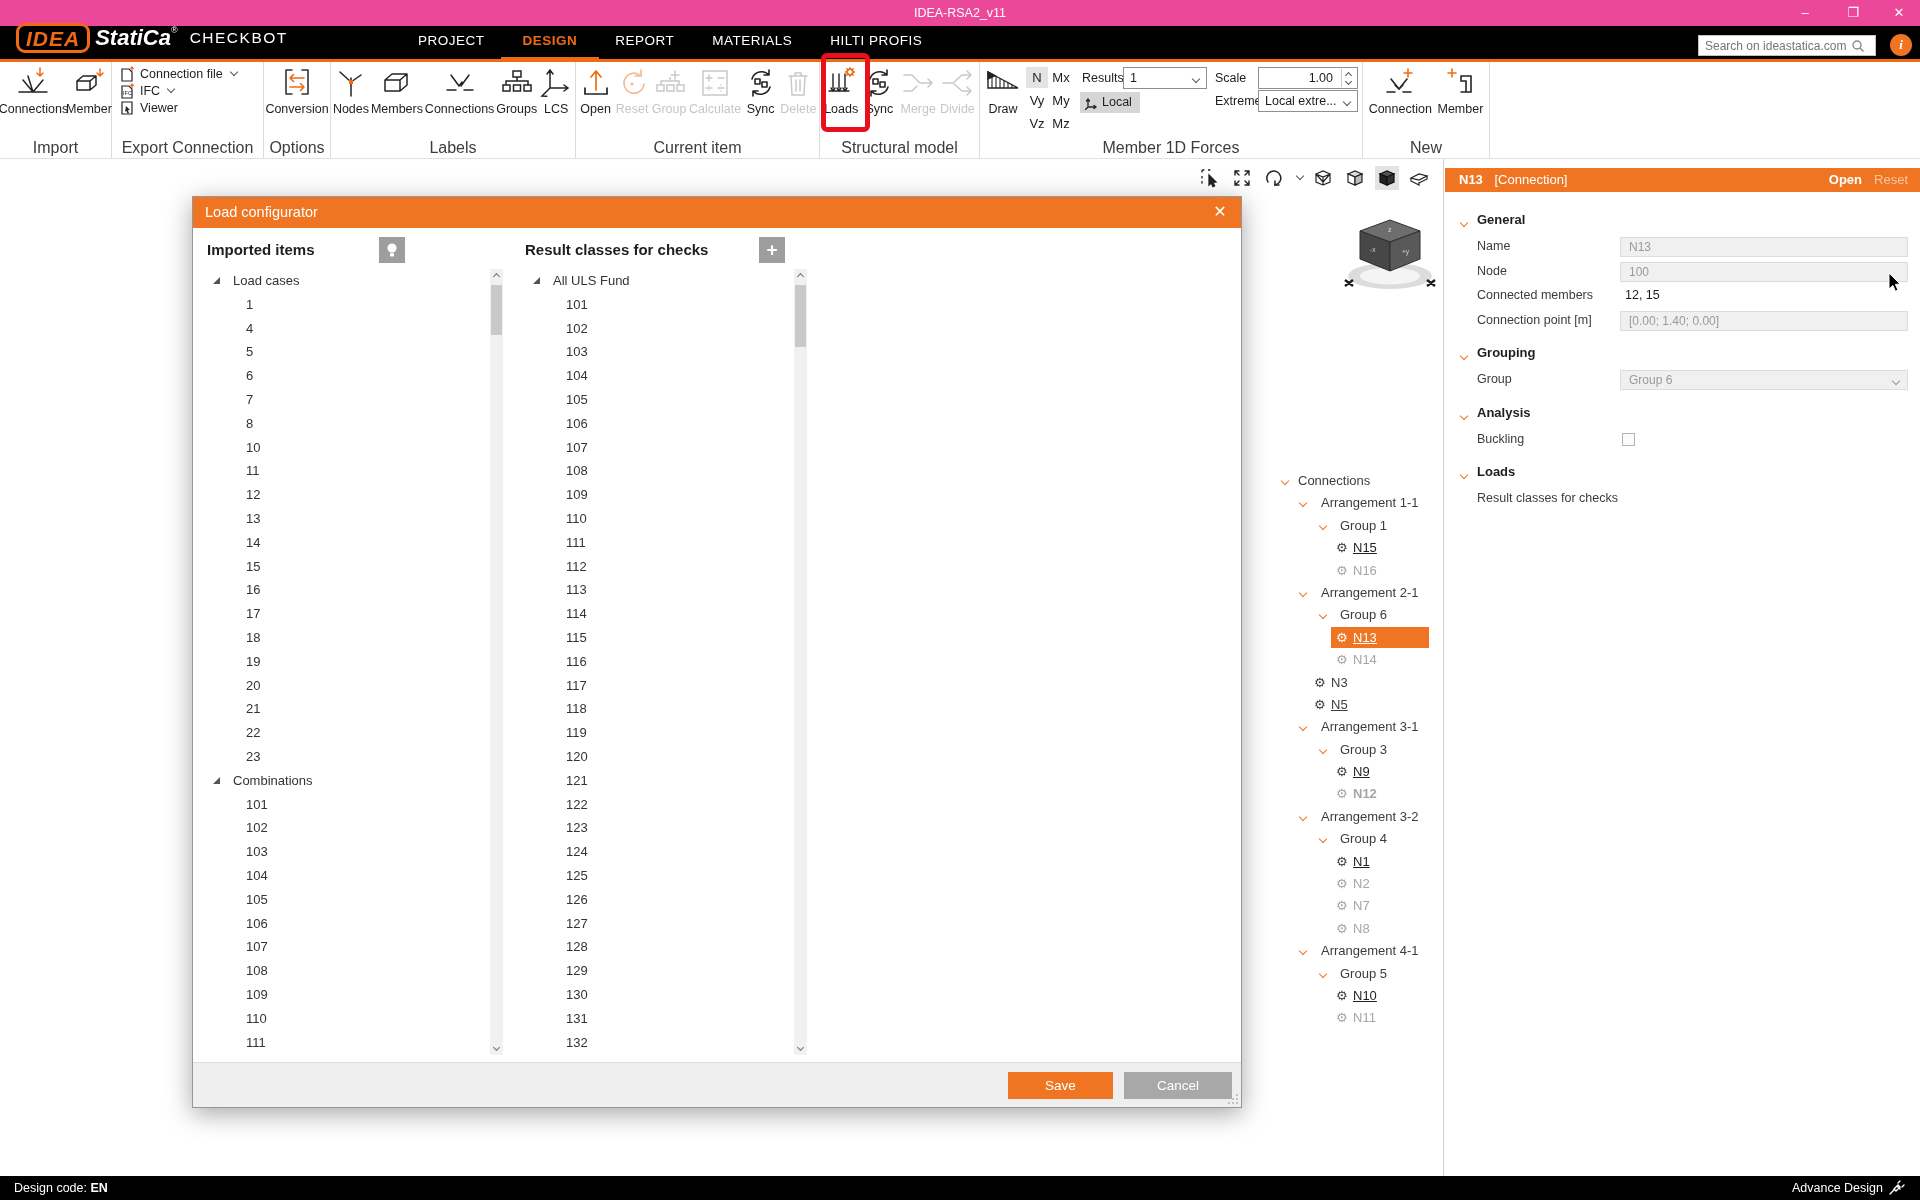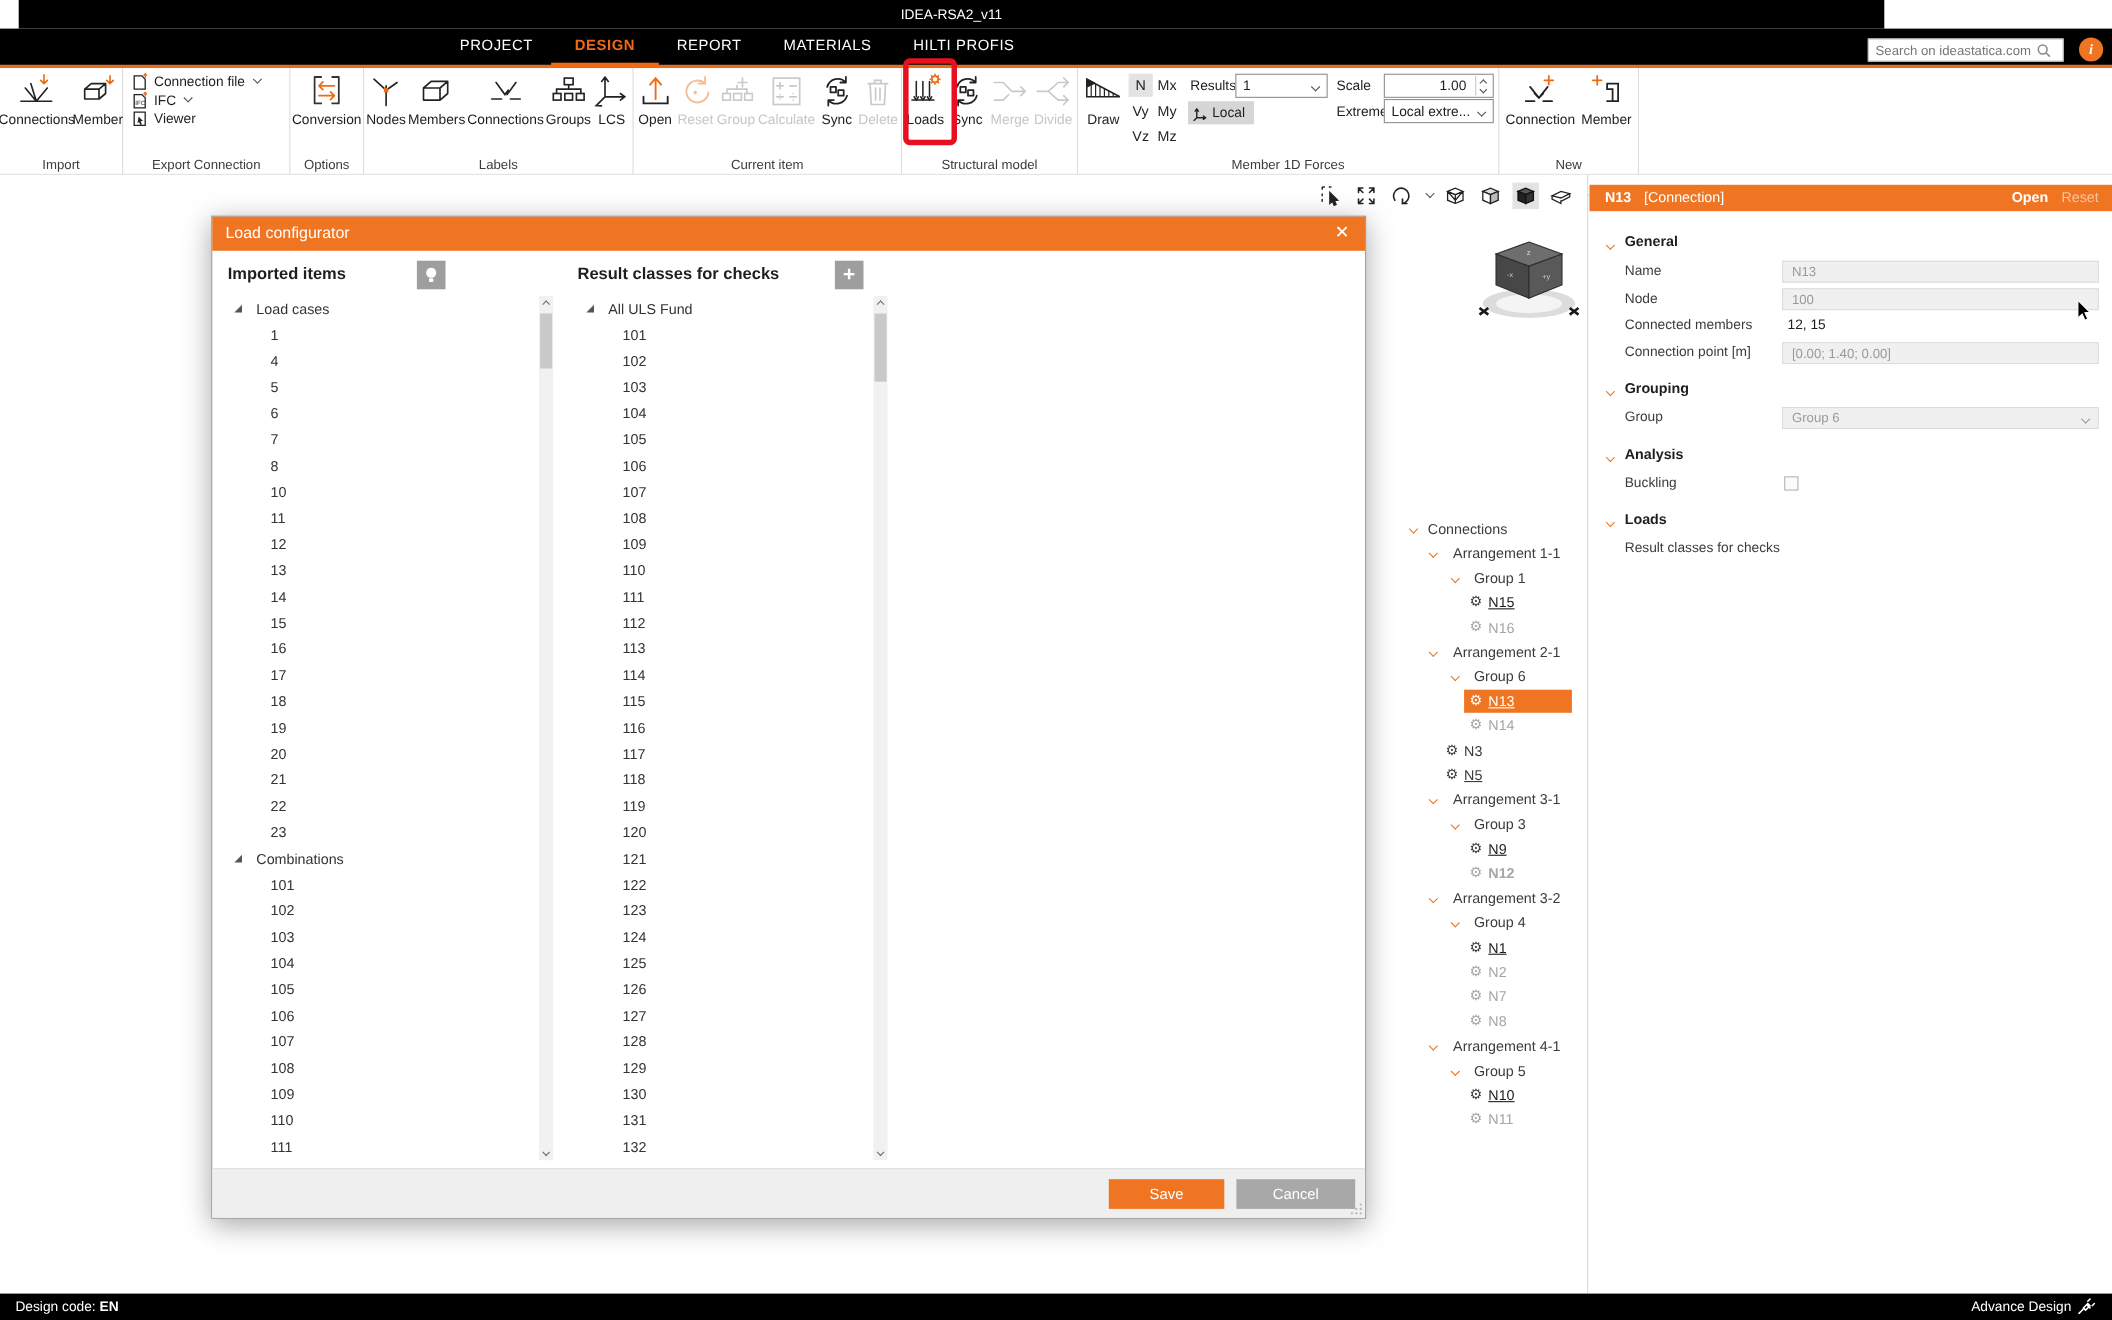--- a/index.html
+++ b/index.html
@@ -1,41 +1,41 @@
 <!DOCTYPE html>
 <html><head>
 <meta charset="utf-8">
 <style>
   *{margin:0;padding:0;box-sizing:border-box;font-family:"Liberation Sans","DejaVu Sans",sans-serif;}
   html,body{width:1920px;height:1200px;overflow:hidden;background:#fff;}
   #stage{position:relative;width:1920px;height:1200px;background:#fff;}
 
   
-  #titlebar{position:absolute;left:17px;top:0;width:1696px;height:26px;background:#000000;color:#fff;}
+  #titlebar{position:absolute;left:0;top:0;width:1920px;height:26px;background:#ec4899;color:#fff;}
   #wintitle{position:absolute;left:0;right:0;top:6px;text-align:center;font-size:12.5px;color:#fff;}
   .winbtn{position:absolute;top:2px;width:30px;height:22px;color:#fff;font-size:13px;text-align:center;line-height:22px;}
   #apphead{position:absolute;left:0;top:26px;width:1920px;height:33px;background:#000;}
   #logo{position:absolute;left:16px;top:-8px;height:40px;display:flex;align-items:center;}
   #logo .idea{border:3px solid #f06a13;border-radius:9px;color:#f06a13;font-weight:bold;font-style:italic;font-size:21px;padding:0 7px;letter-spacing:1px;height:30px;line-height:25px;}
   #logo .statica{color:#fff;font-weight:bold;font-style:italic;font-size:22px;margin-left:5px;}
   #logo .reg{color:#fff;font-size:9px;vertical-align:top;position:relative;top:-8px;}
   #logo .product{color:#fff;font-size:15.5px;letter-spacing:1.5px;margin-left:12px;font-weight:normal;}
   #mainmenu{position:absolute;left:418px;top:0;height:33px;display:flex;gap:38px;align-items:center;}
   .menuitem{color:#fff;font-size:13.5px;letter-spacing:.5px;position:relative;height:33px;line-height:30px;}
   .menuitem.active{color:#f06a13;font-weight:bold;}
   .menuitem.active::after{content:'';position:absolute;left:-22px;right:-22px;bottom:-3px;height:5px;background:#f06a13;}
   #orangeline{position:absolute;left:0;top:59px;width:1920px;height:3px;background:#f06a13;}
   #searchbox{position:absolute;left:1698px;top:35px;width:178px;height:21px;background:#fff;border:1px solid #c3c3c3;display:flex;align-items:center;z-index:20;}
   #searchbox input{border:none;outline:none;width:152px;font-size:12px;color:#555;padding-left:6px;background:transparent;}
   #infobtn{position:absolute;left:1890px;top:34px;width:22px;height:22px;border-radius:50%;background:#ef7522;color:#fff;text-align:center;line-height:22px;font-size:13px;font-weight:bold;font-family:"Liberation Serif",serif;font-style:italic;z-index:20;}
 
   
   #ribbon{position:absolute;left:0;top:62px;width:1920px;height:97px;background:#fff;border-bottom:1px solid #e0e0e0;}
   .rgroup{position:absolute;top:0;height:97px;border-right:1px solid #dcdcdc;}
-  .glabel{position:absolute;bottom:2px;left:0;right:0;text-align:center;font-size:12px;color:#3c3c3c;}
+  .glabel{position:absolute;bottom:2px;left:0;right:0;text-align:center;font-size:16px;color:#3c3c3c;}
   .btnrow{position:absolute;left:0;right:0;top:3px;display:flex;justify-content:space-evenly;align-items:flex-start;}
   .rbtn{display:flex;flex-direction:column;align-items:center;min-width:34px;}
   .rbtn .ric{height:36px;display:flex;align-items:center;justify-content:center;}
   .rbtn .rlab{font-size:12.5px;color:#1e1e1e;margin-top:1px;white-space:nowrap;}
   .rbtn.dis .rlab{color:#c6c6c6;}
   svg{display:block;}
   .exprow{position:absolute;display:flex;align-items:center;gap:5px;font-size:12.5px;color:#1e1e1e;white-space:nowrap;}
   .dchev{display:inline-block;width:6px;height:6px;border-right:1.4px solid #555;border-bottom:1.4px solid #555;transform:rotate(45deg);margin-left:3px;position:relative;top:-2px;}
   .ftgl{position:absolute;width:22px;height:21px;font-size:13px;color:#1e1e1e;text-align:center;line-height:21px;}
   .ftgl.on{background:#e3e3e3;}
@@ -122,20 +122,26 @@
 <div id="stage">
 
   <div id="titlebar">
     <div id="wintitle">IDEA-RSA2_v11</div>
     <div class="winbtn" style="left:1790px">–</div>
     <div class="winbtn" style="left:1838px">❐</div>
     <div class="winbtn" style="left:1884px">✕</div>
   </div>
 
   <div id="apphead">
+    <div id="logo">
+      <span class="idea">IDEA</span>
+      <span class="statica">StatiCa</span>
+      <span class="reg">®</span>
+      <span class="product">CHECKBOT</span>
+    </div>
     <div id="mainmenu">
         <div class="menuitem">PROJECT</div>
         <div class="menuitem active">DESIGN</div>
         <div class="menuitem">REPORT</div>
         <div class="menuitem">MATERIALS</div>
         <div class="menuitem">HILTI PROFIS</div>
       </div>
   </div>
   <div id="orangeline"></div>
   <div id="searchbox">

